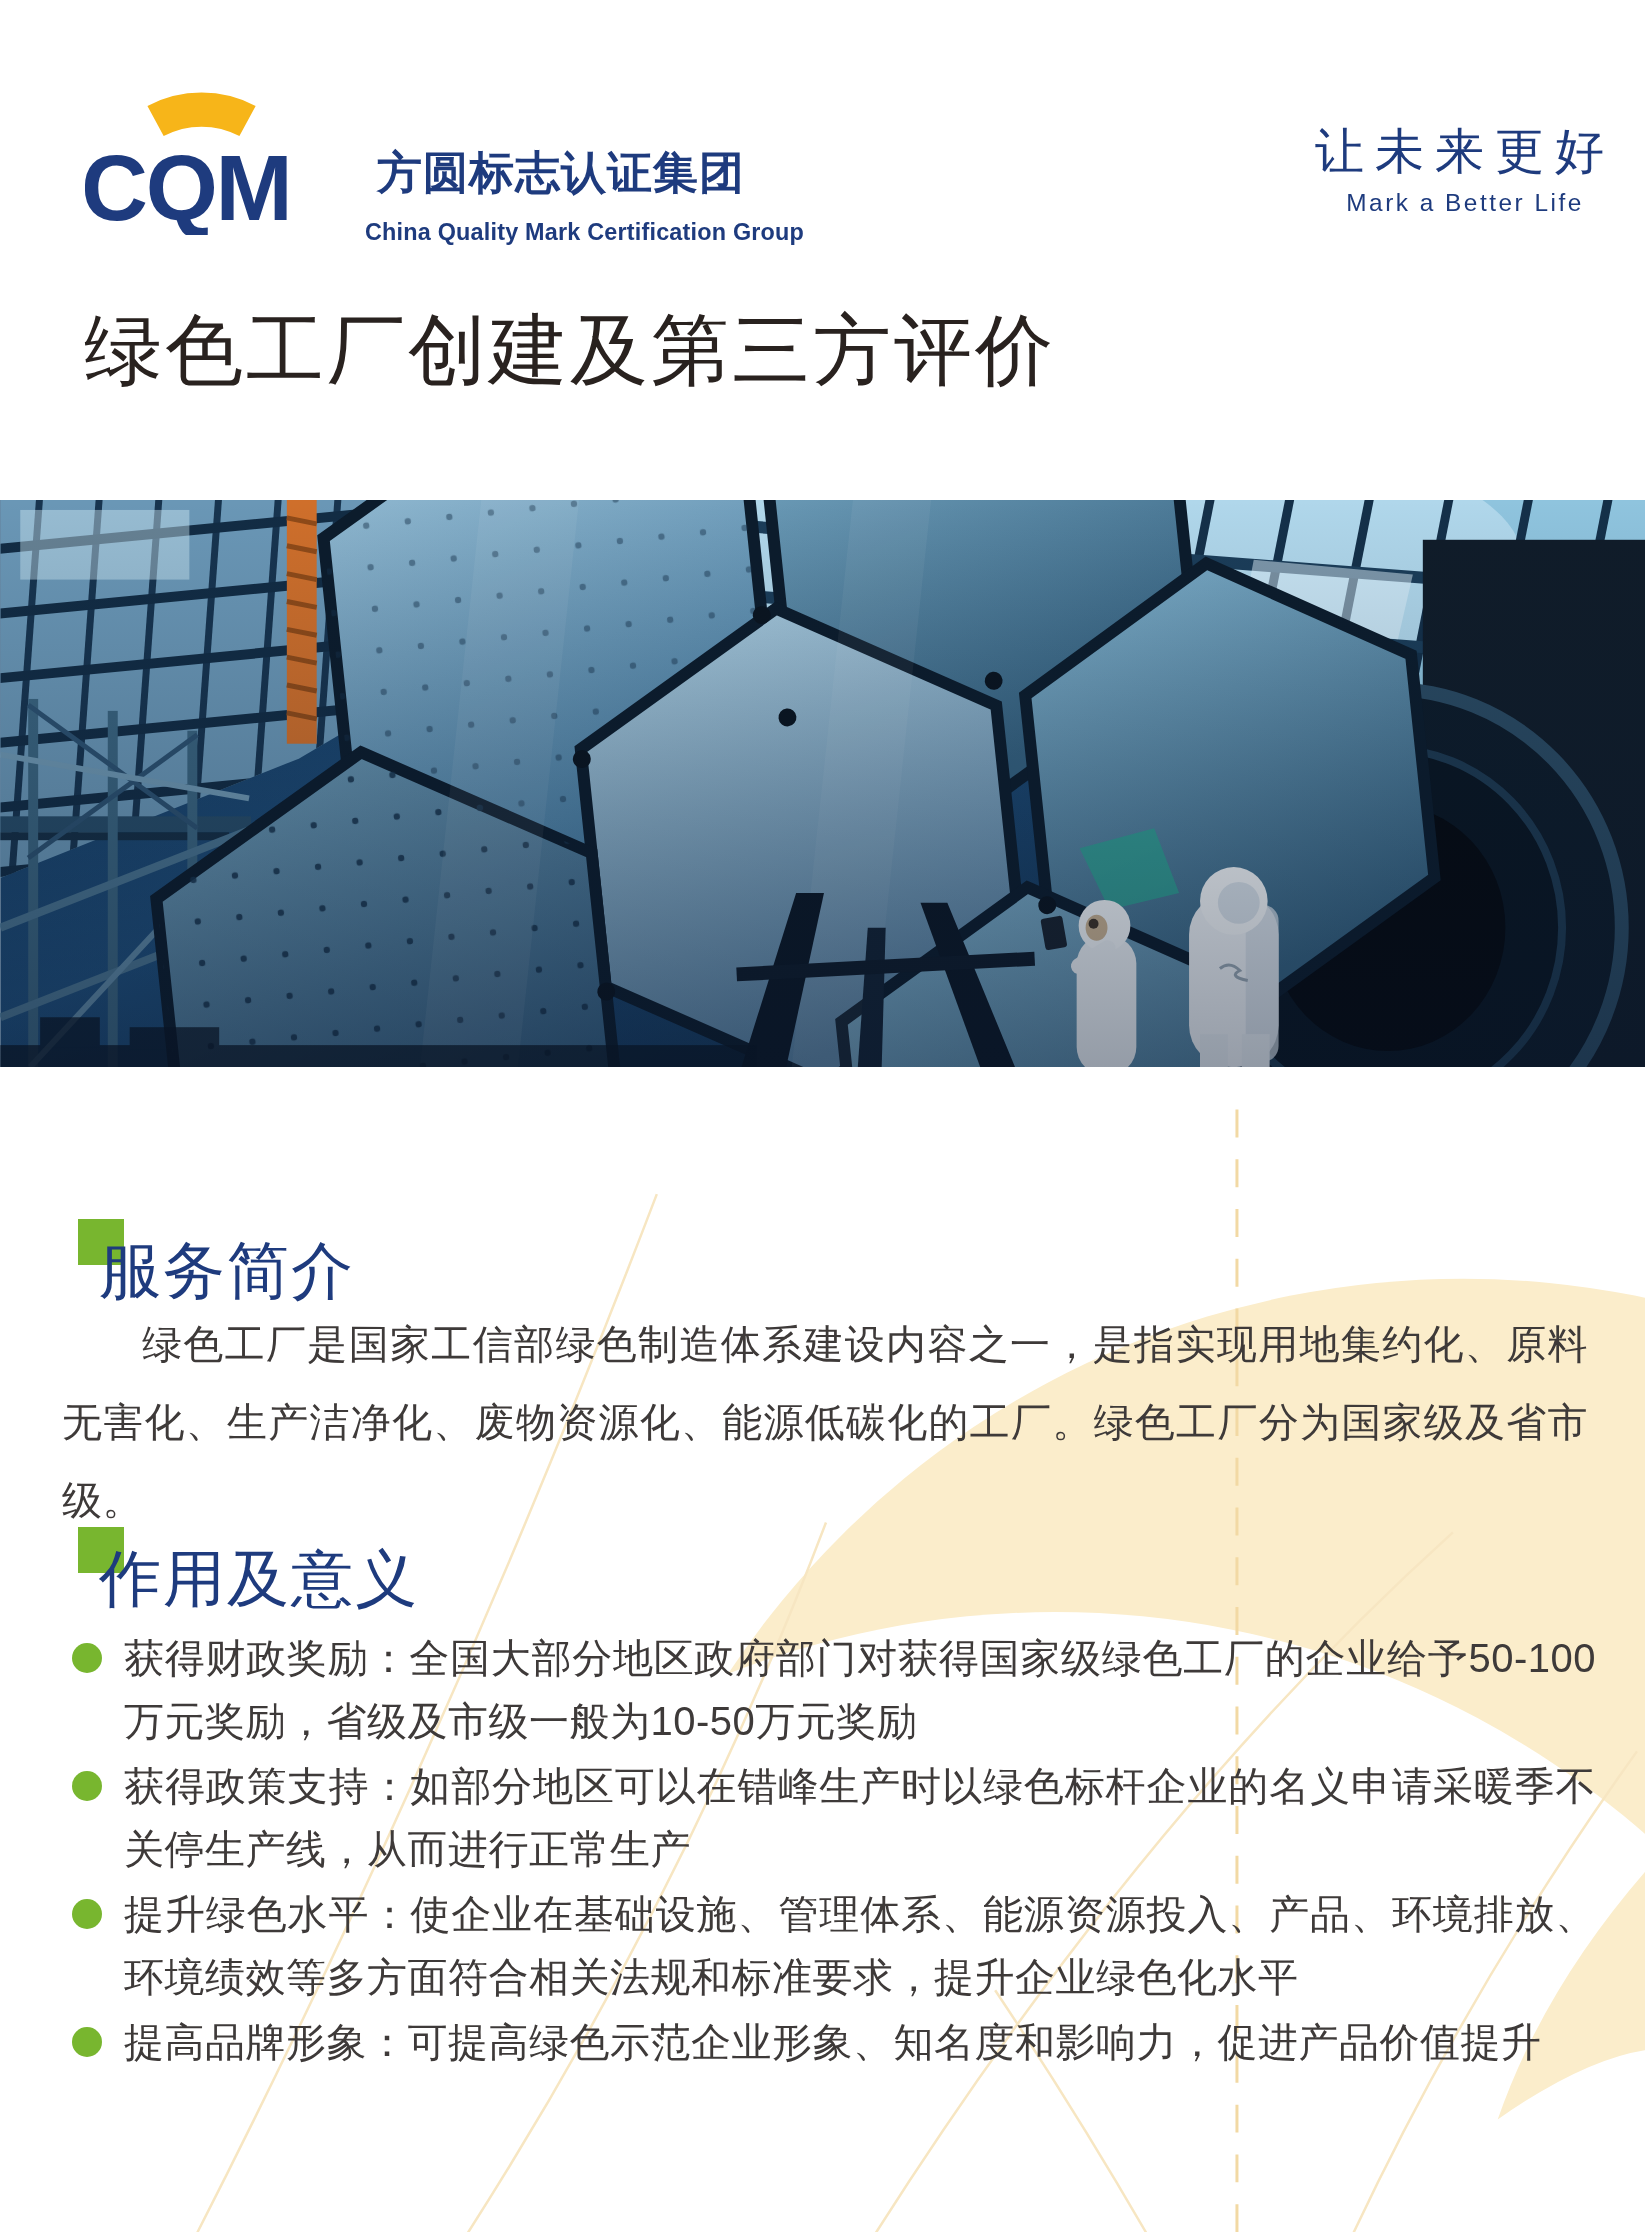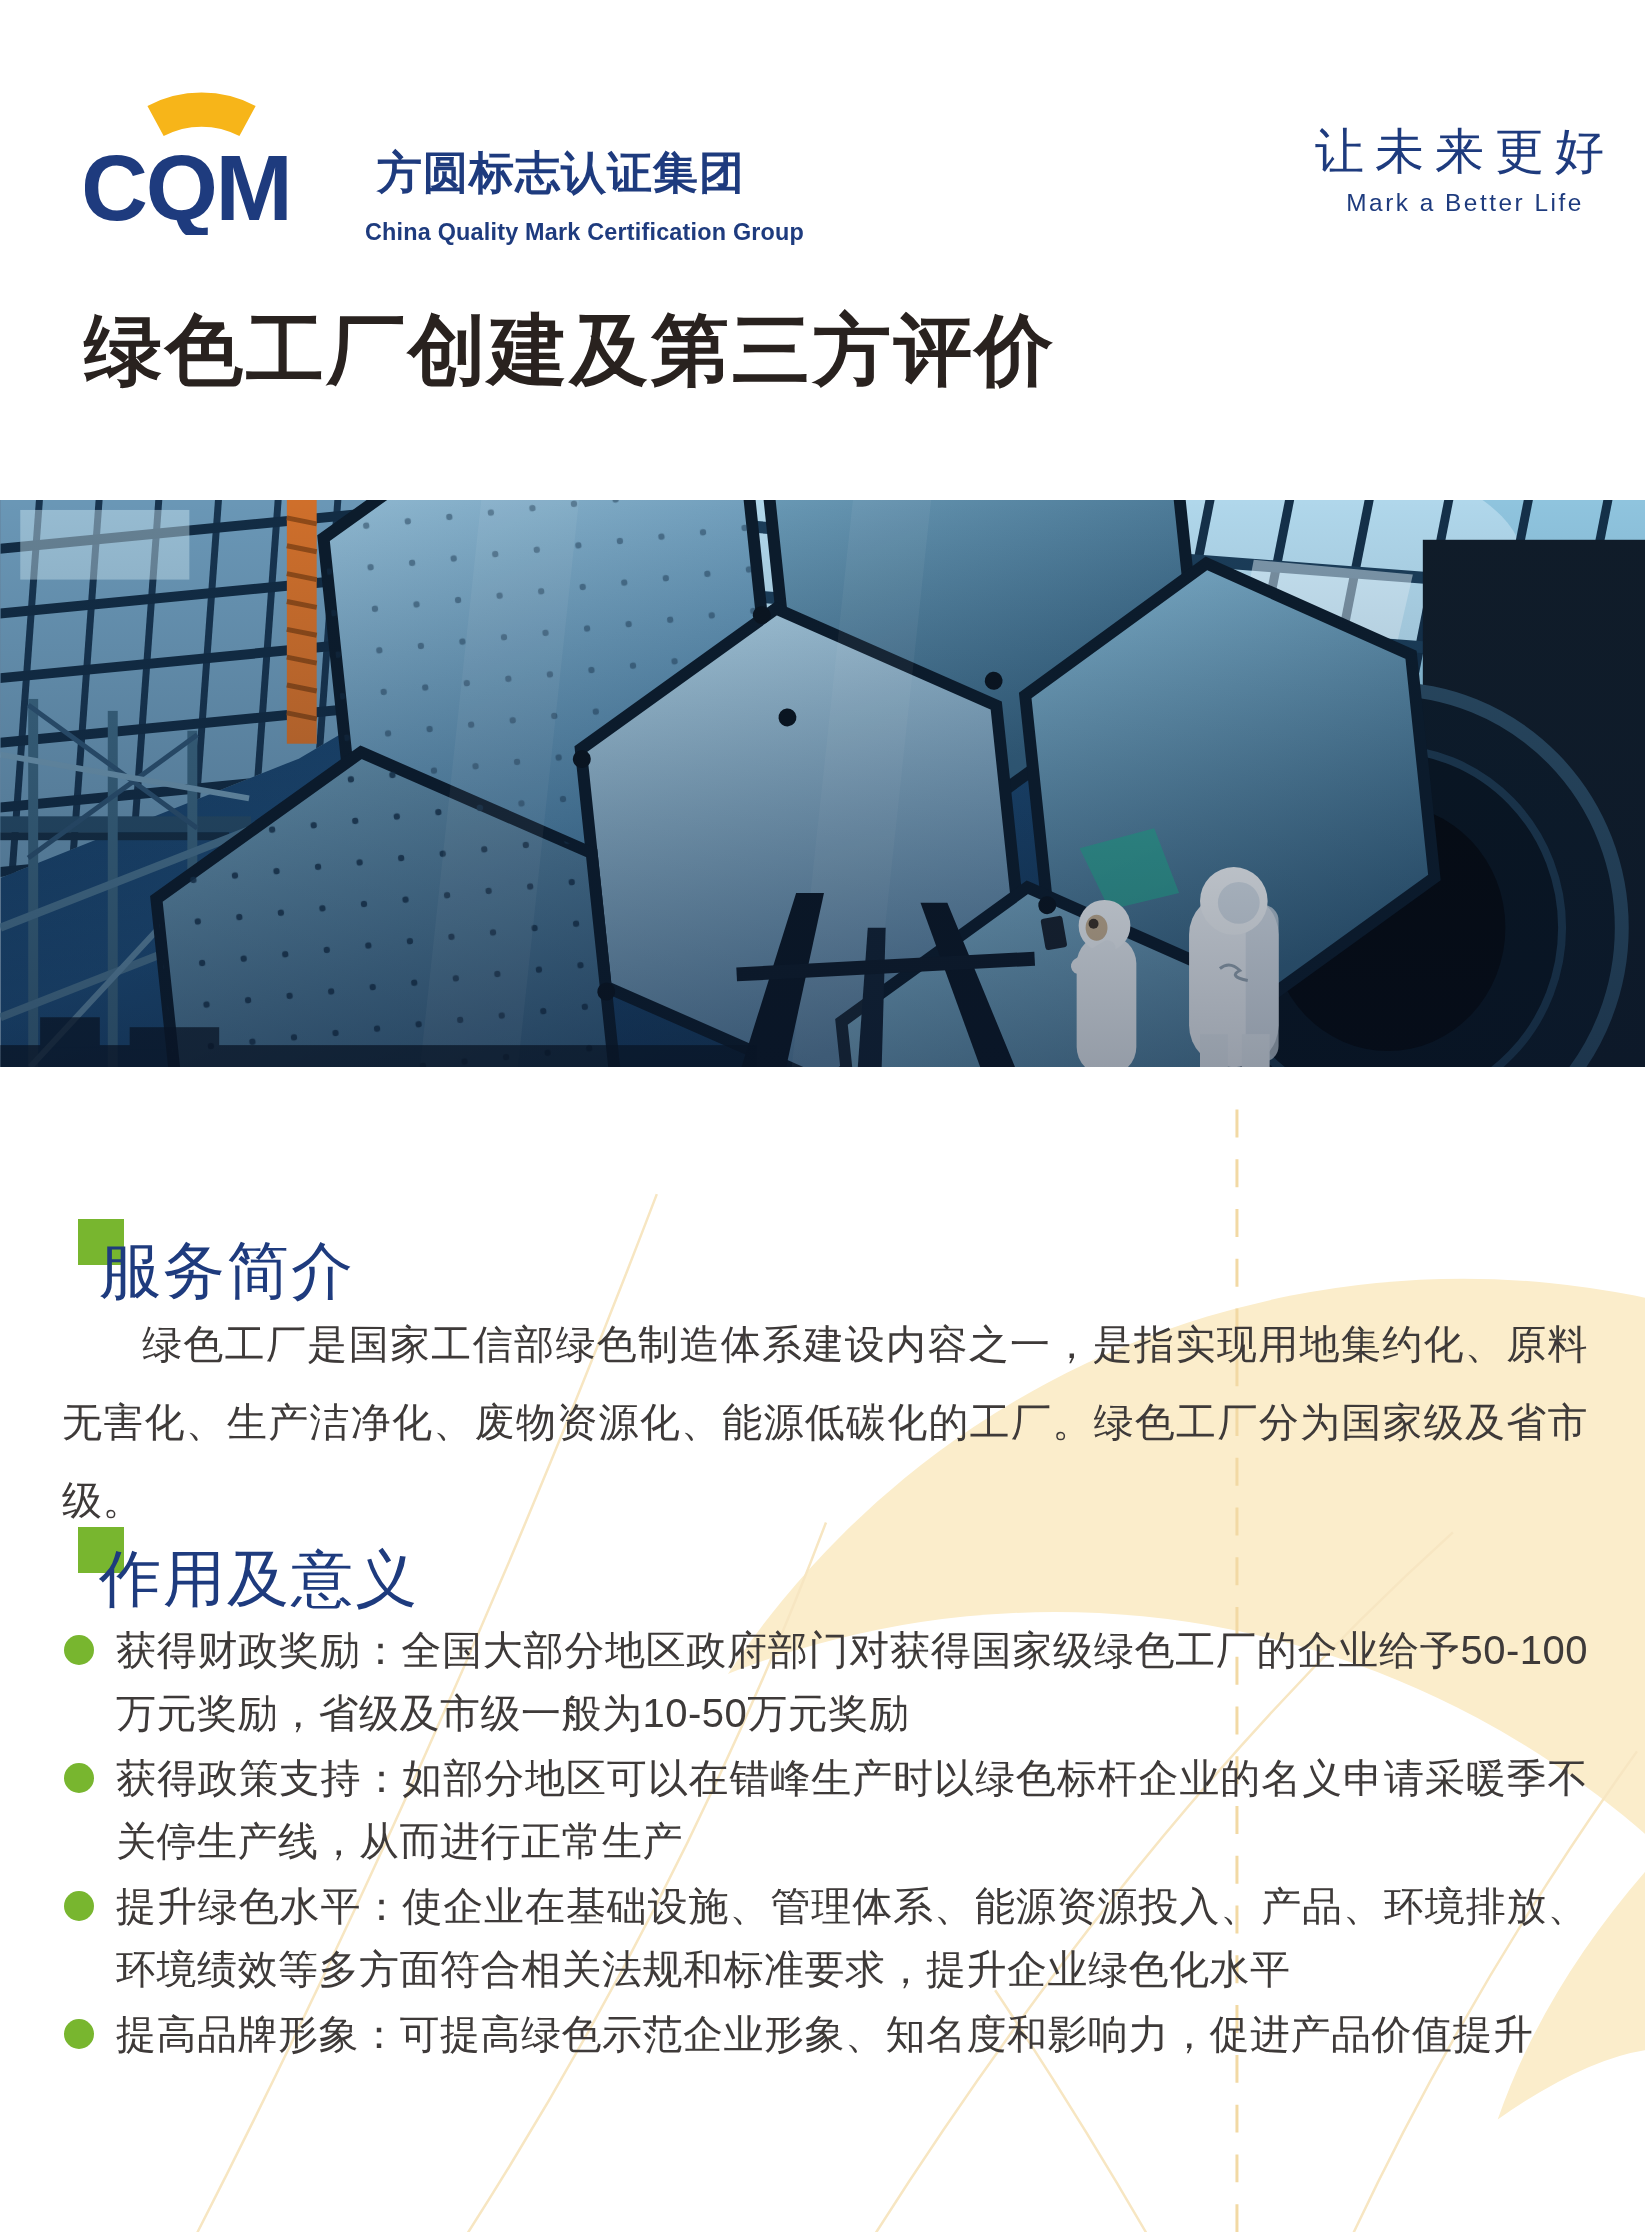--- a/index.html
+++ b/index.html
@@ -28,21 +28,21 @@
     font-size:49px;font-weight:500;color:var(--brand-blue,#1E3B7E);
     letter-spacing:11px;line-height:1;white-space:nowrap;
   }
   .slogan-en{
     margin-top:13px;font-size:24.4px;font-weight:500;color:var(--brand-blue,#1E3B7E);
     letter-spacing:2.5px;white-space:nowrap;
   }
   
   #page-title{
     left:84px;top:306px;z-index:3;
-    font-size:78px;font-weight:700;color:var(--title-black,#29221F);
+    font-size:78px;font-weight:400;color:var(--title-black,#29221F);
     letter-spacing:3px;line-height:1.15;white-space:nowrap;
   }
   
   #hero{left:0;top:500px;width:1646px;height:567px;z-index:2;overflow:hidden;}
   
   .sec-head{z-index:3;}
   .green-sq{
     position:absolute;left:0;top:0;width:46px;height:46px;
     background:var(--accent-green,#78B62F);
   }
@@ -53,21 +53,21 @@
   }
   #sec1-head{left:78px;top:1219px;}
   #sec2-head{left:78px;top:1527px;}
   #sec1-para{
     left:62px;top:1305px;width:1526px;z-index:3;
     font-size:40px;line-height:78px;color:var(--text-dark,#3E3A39);
     letter-spacing:0.5px;text-align:justify;text-indent:2em;margin:0;
   }
   #benefit-list{
     left:62px;top:1619px;width:1526px;z-index:3;
-    margin:0;padding:0;list-style:none;
+    margin:8px;padding:0;list-style:none;
   }
   .bullet-item{
     position:relative;padding-left:54px;margin:0 0 2px 0;
     font-size:40px;line-height:63px;color:var(--text-dark,#3E3A39);
     letter-spacing:0.5px;text-align:justify;
   }
   .b-dot{
     position:absolute;left:2px;top:16px;width:30px;height:30px;border-radius:50%;
     background:var(--accent-green,#78B62F);
   }

